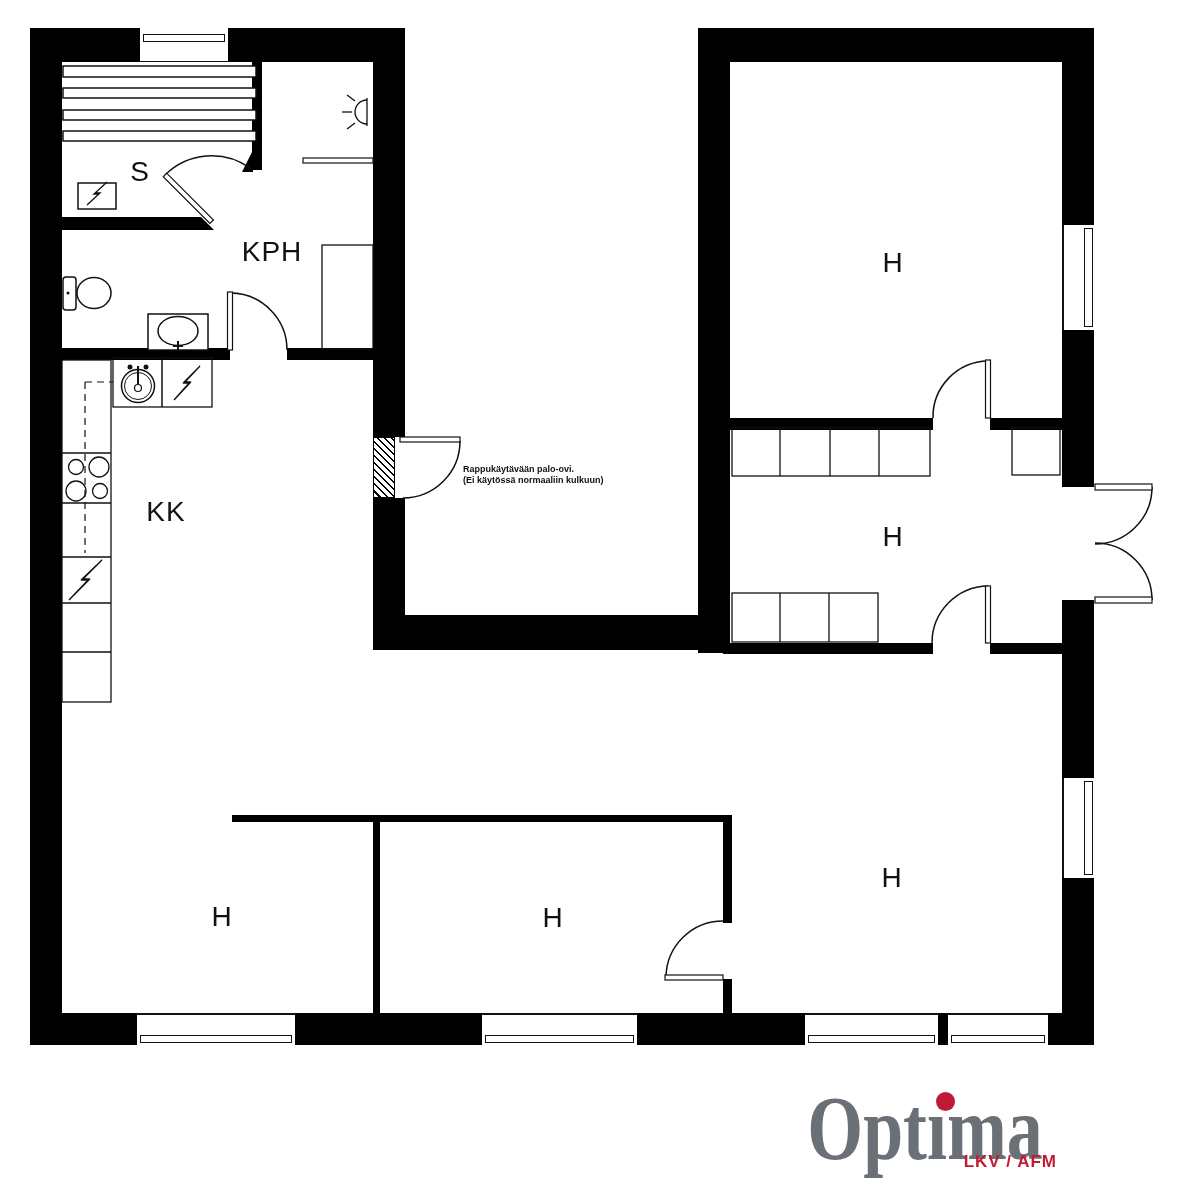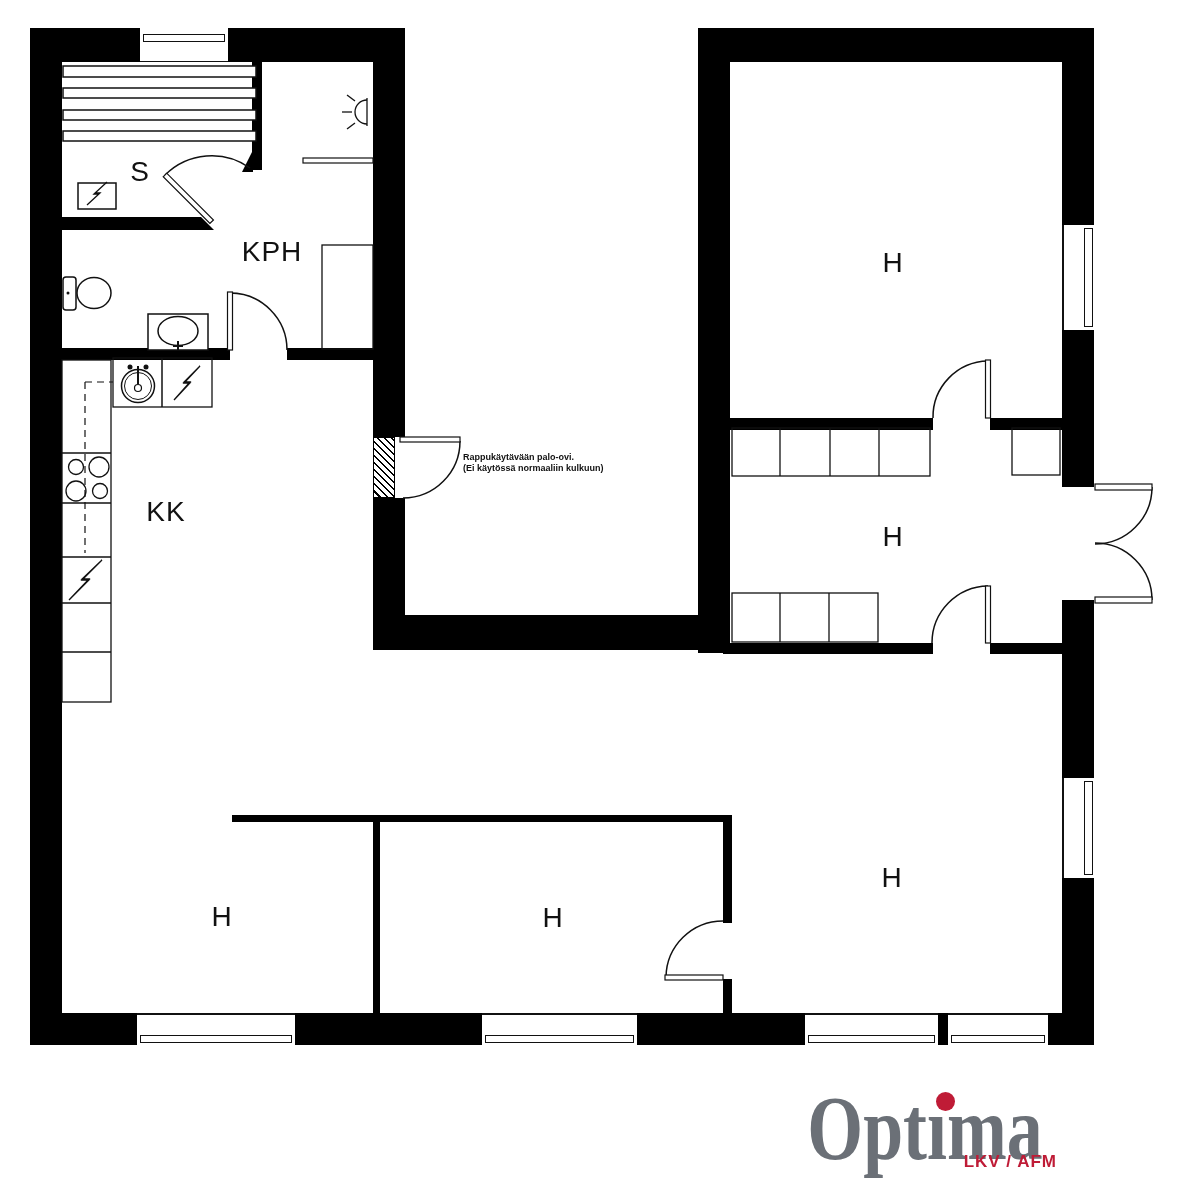--- a/index.html
+++ b/index.html
@@ -7,21 +7,21 @@
   #plan{position:relative;width:1185px;height:1200px;background:#fff;}
   .wall{position:absolute;background:#000;}
   .wedge{position:absolute;background:#000;}
   .recess{position:absolute;background:#fff;}
   .glazing{position:absolute;background:#fff;border:1.5px solid #111;box-sizing:border-box;}
   .sill{position:absolute;background:#111;}
   .hatch{position:absolute;border:1.5px solid #000;box-sizing:border-box;
          background:repeating-linear-gradient(45deg,#fff 0 3.5px,#000 3.5px 5px);}
   .room-label{position:absolute;transform:translate(-50%,-50%);font-size:28px;color:#111;
               letter-spacing:1px;white-space:nowrap;}
-  .note{position:absolute;font-size:9px;font-weight:bold;color:#111;line-height:11px;white-space:nowrap;}
+  .note{position:absolute;font-size:9px;font-weight:bold;color:#111;line-height:11px;white-space:nowrap;margin-top:12px;}
   .caption{position:absolute;right:128px;top:1060px;font-size:26px;color:#9c9c9c;white-space:nowrap;}
   .logo{position:absolute;right:142px;top:1082px;font-family:"Liberation Serif",serif;
         font-weight:bold;font-size:92px;line-height:92px;color:#6b7077;white-space:nowrap;
         transform:scaleX(0.78);transform-origin:right center;}
   .logo-dot{position:absolute;left:936px;top:1092px;width:19px;height:19px;border-radius:50%;
             background:#bf1b36;}
   .logo-sub{position:absolute;right:128px;top:1152px;font-size:17px;font-weight:bold;
             color:#bf1b36;letter-spacing:1px;white-space:nowrap;}
   svg{position:absolute;left:0;top:0;}
 </style>

